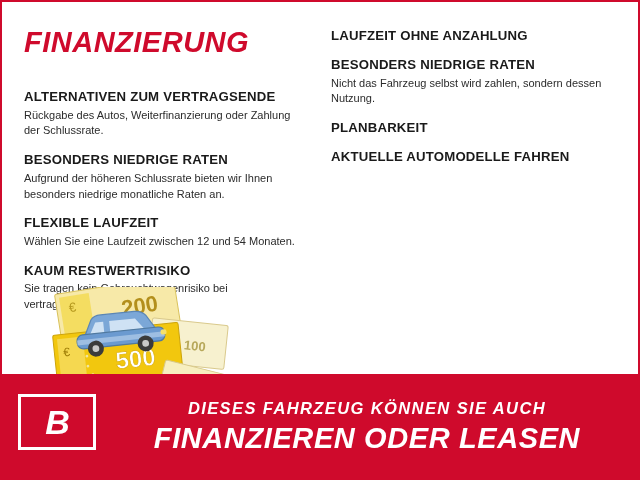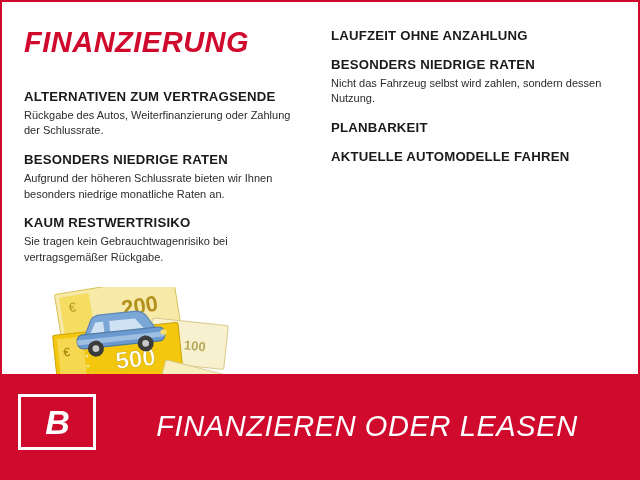--- a/index.html
+++ b/index.html
@@ -102,21 +102,21 @@
   }
   .bar-line1 {
     font-size: 16.5px;
     font-weight: bold;
     font-style: italic;
     letter-spacing: 1.4px;
     margin-bottom: 6px;
   }
   .bar-line2 {
     font-size: 29px;
-    font-weight: normal;
+    font-weight: bold;
     font-style: italic;
     letter-spacing: 0.6px;
     line-height: 1;
   }
 </style>
 </head>
 <body>
 
 <div class="page">
 
@@ -127,20 +127,22 @@
 
       <div class="blk">
         <div class="blk-title">ALTERNATIVEN ZUM VERTRAGSENDE</div>
         <div class="blk-body">Rückgabe des Autos, Weiterfinanzierung oder Zahlung der Schlussrate.</div>
       </div>
       <div class="blk">
         <div class="blk-title">BESONDERS NIEDRIGE RATEN</div>
         <div class="blk-body">Aufgrund der höheren Schlussrate bieten wir Ihnen besonders niedrige monatliche Raten an.</div>
       </div>
       <div class="blk">
+        <div class="blk-title">FLEXIBLE LAUFZEIT</div>
+        <div class="blk-body">Wählen Sie eine Laufzeit zwischen 12 und 54 Monaten.</div>
       </div>
       <div class="blk">
         <div class="blk-title">KAUM RESTWERTRISIKO</div>
         <div class="blk-body">Sie tragen kein Gebrauchtwagenrisiko bei vertragsgemäßer Rückgabe.</div>
       </div>
     </div>
 
     <div class="col">
 
       <div class="blk">
@@ -210,17 +212,18 @@
     </g>
   </svg>
 
   <div class="redbar">
     <div class="logo">
       <div class="logo-inner">
         <span class="logo-text">B</span>
       </div>
     </div>
     <div class="bar-text">
+      <div class="bar-line1">DIESES FAHRZEUG KÖNNEN SIE AUCH</div>
       <div class="bar-line2">FINANZIEREN ODER LEASEN</div>
     </div>
   </div>
 
 </div>
 
 </body></html>

